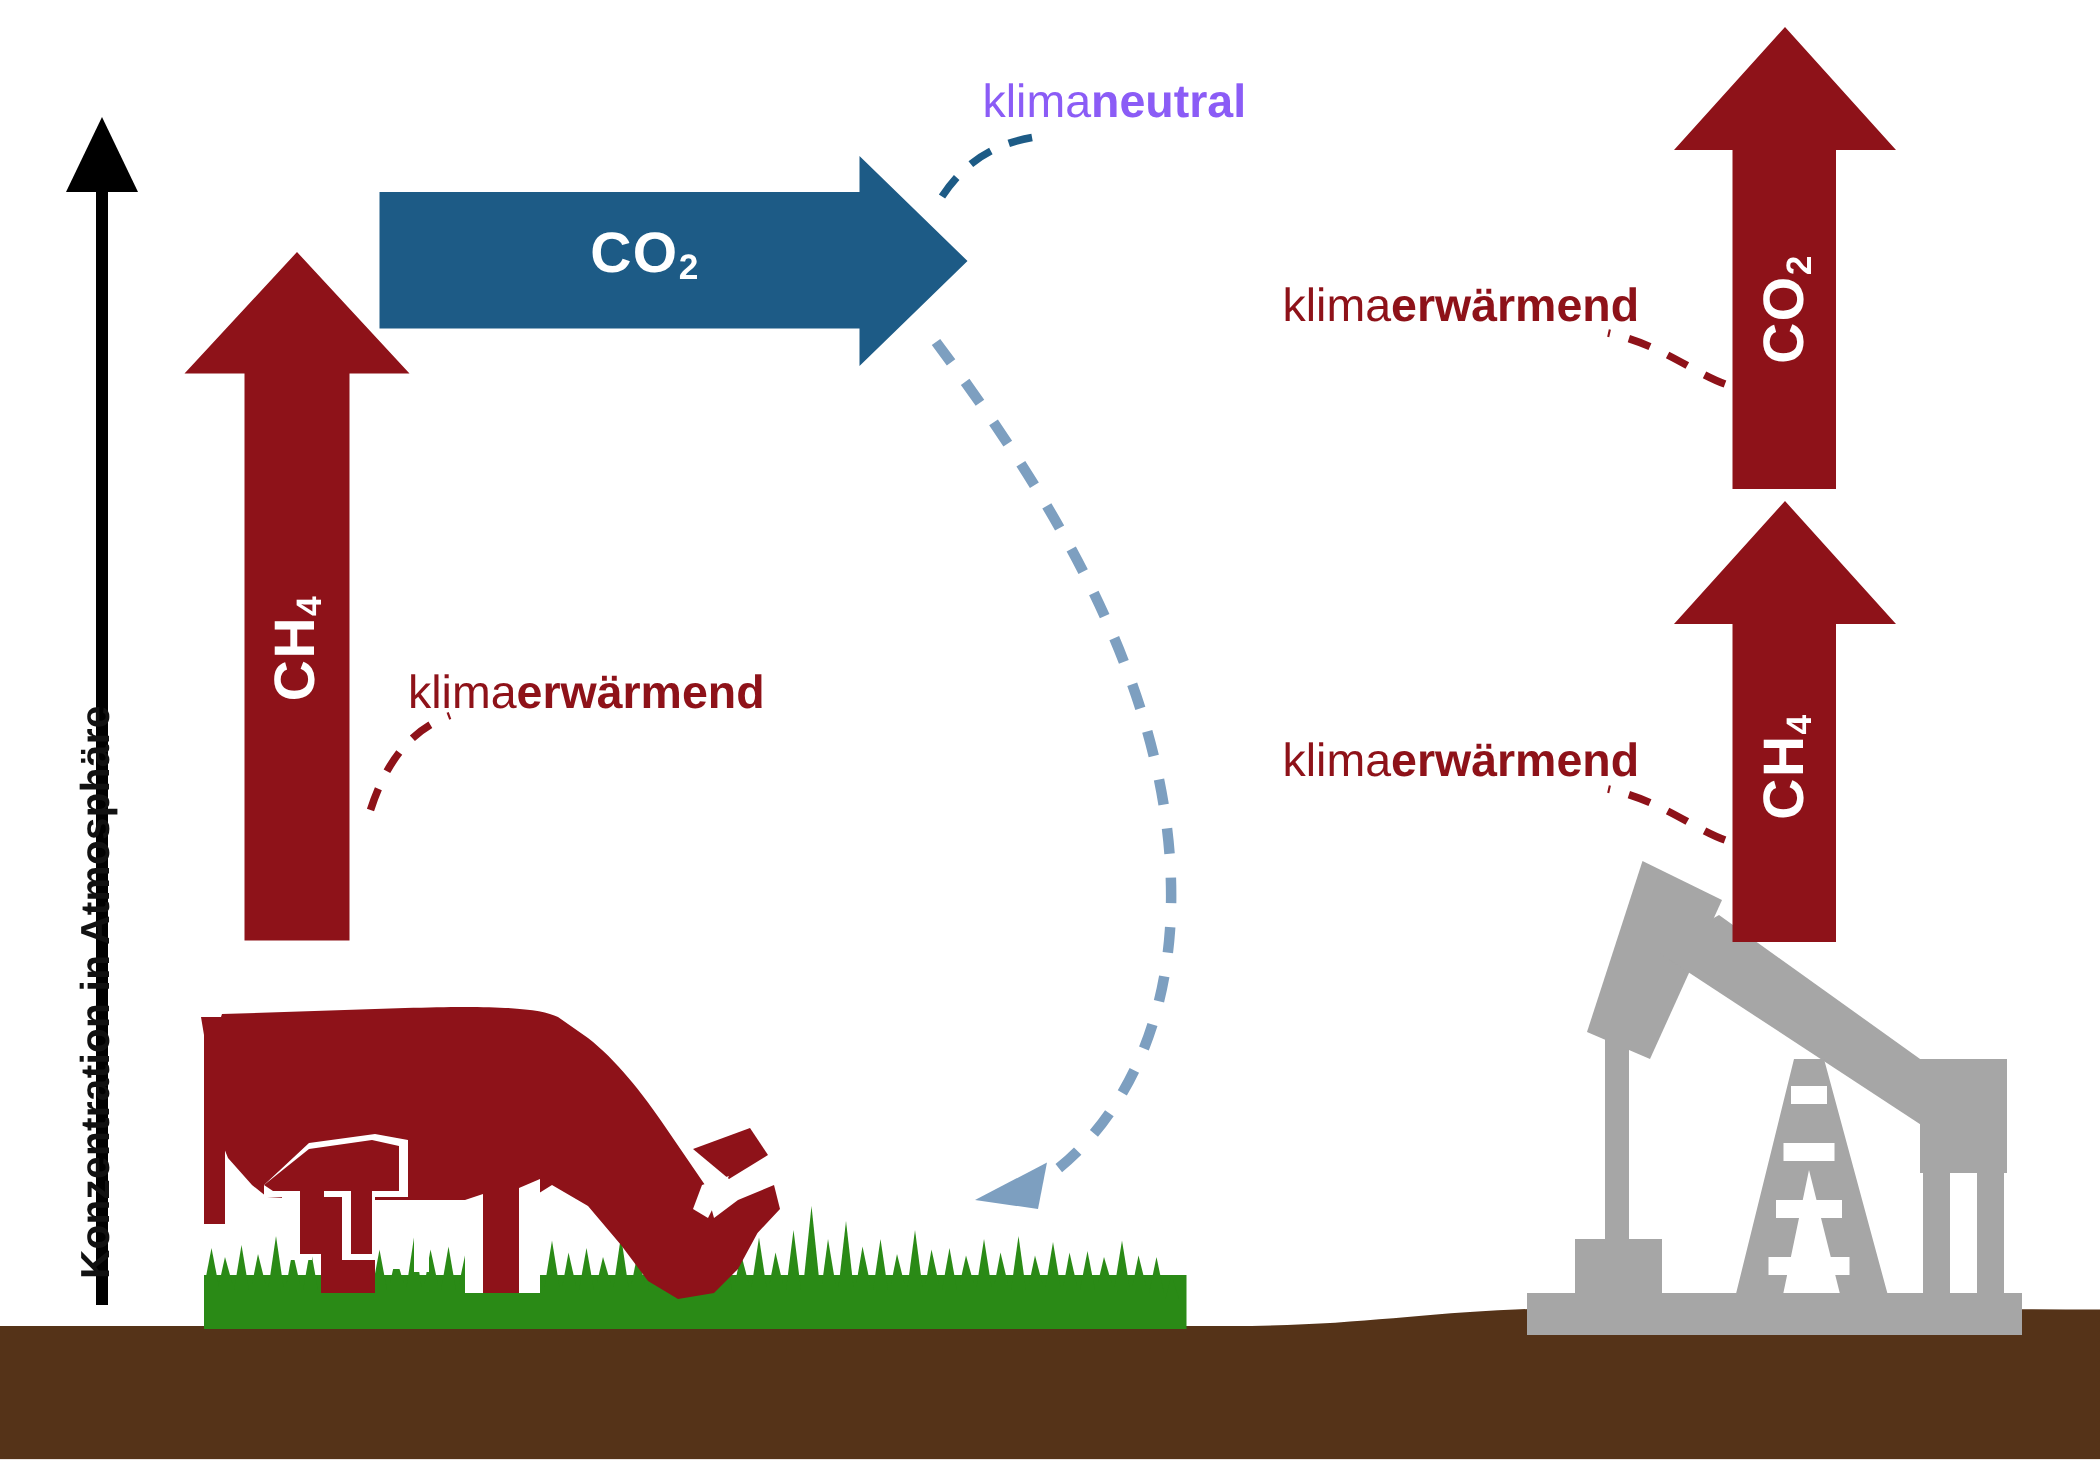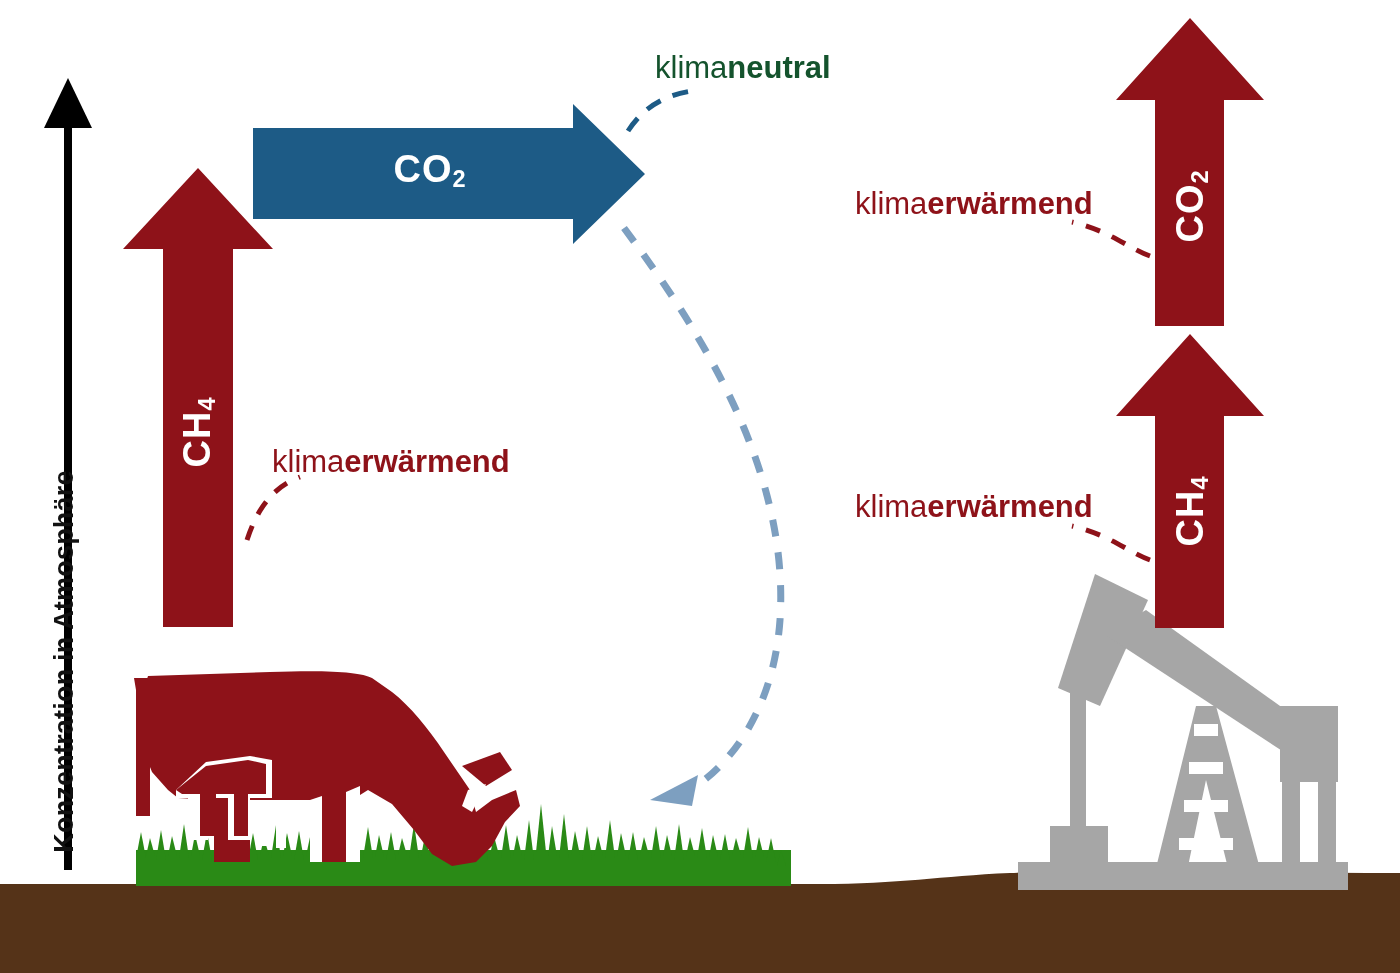--- a/index.html
+++ b/index.html
@@ -38,21 +38,21 @@
     text-align: center;
     font-size: 27px;
     font-weight: bold;
     color: #111111;
     letter-spacing: 0.2px;
   }
   .lbl-neutral {
     left: 655px;
     top: 52px;
     font-size: 31px;
-    color: #14532d;
+    color: #8b5cf6;
   }
   .lbl-warm-left {
     left: 272px;
     top: 446px;
     font-size: 31px;
     color: #8e1219;
   }
   .lbl-warm-r1 {
     left: 855px;
     top: 188px;

